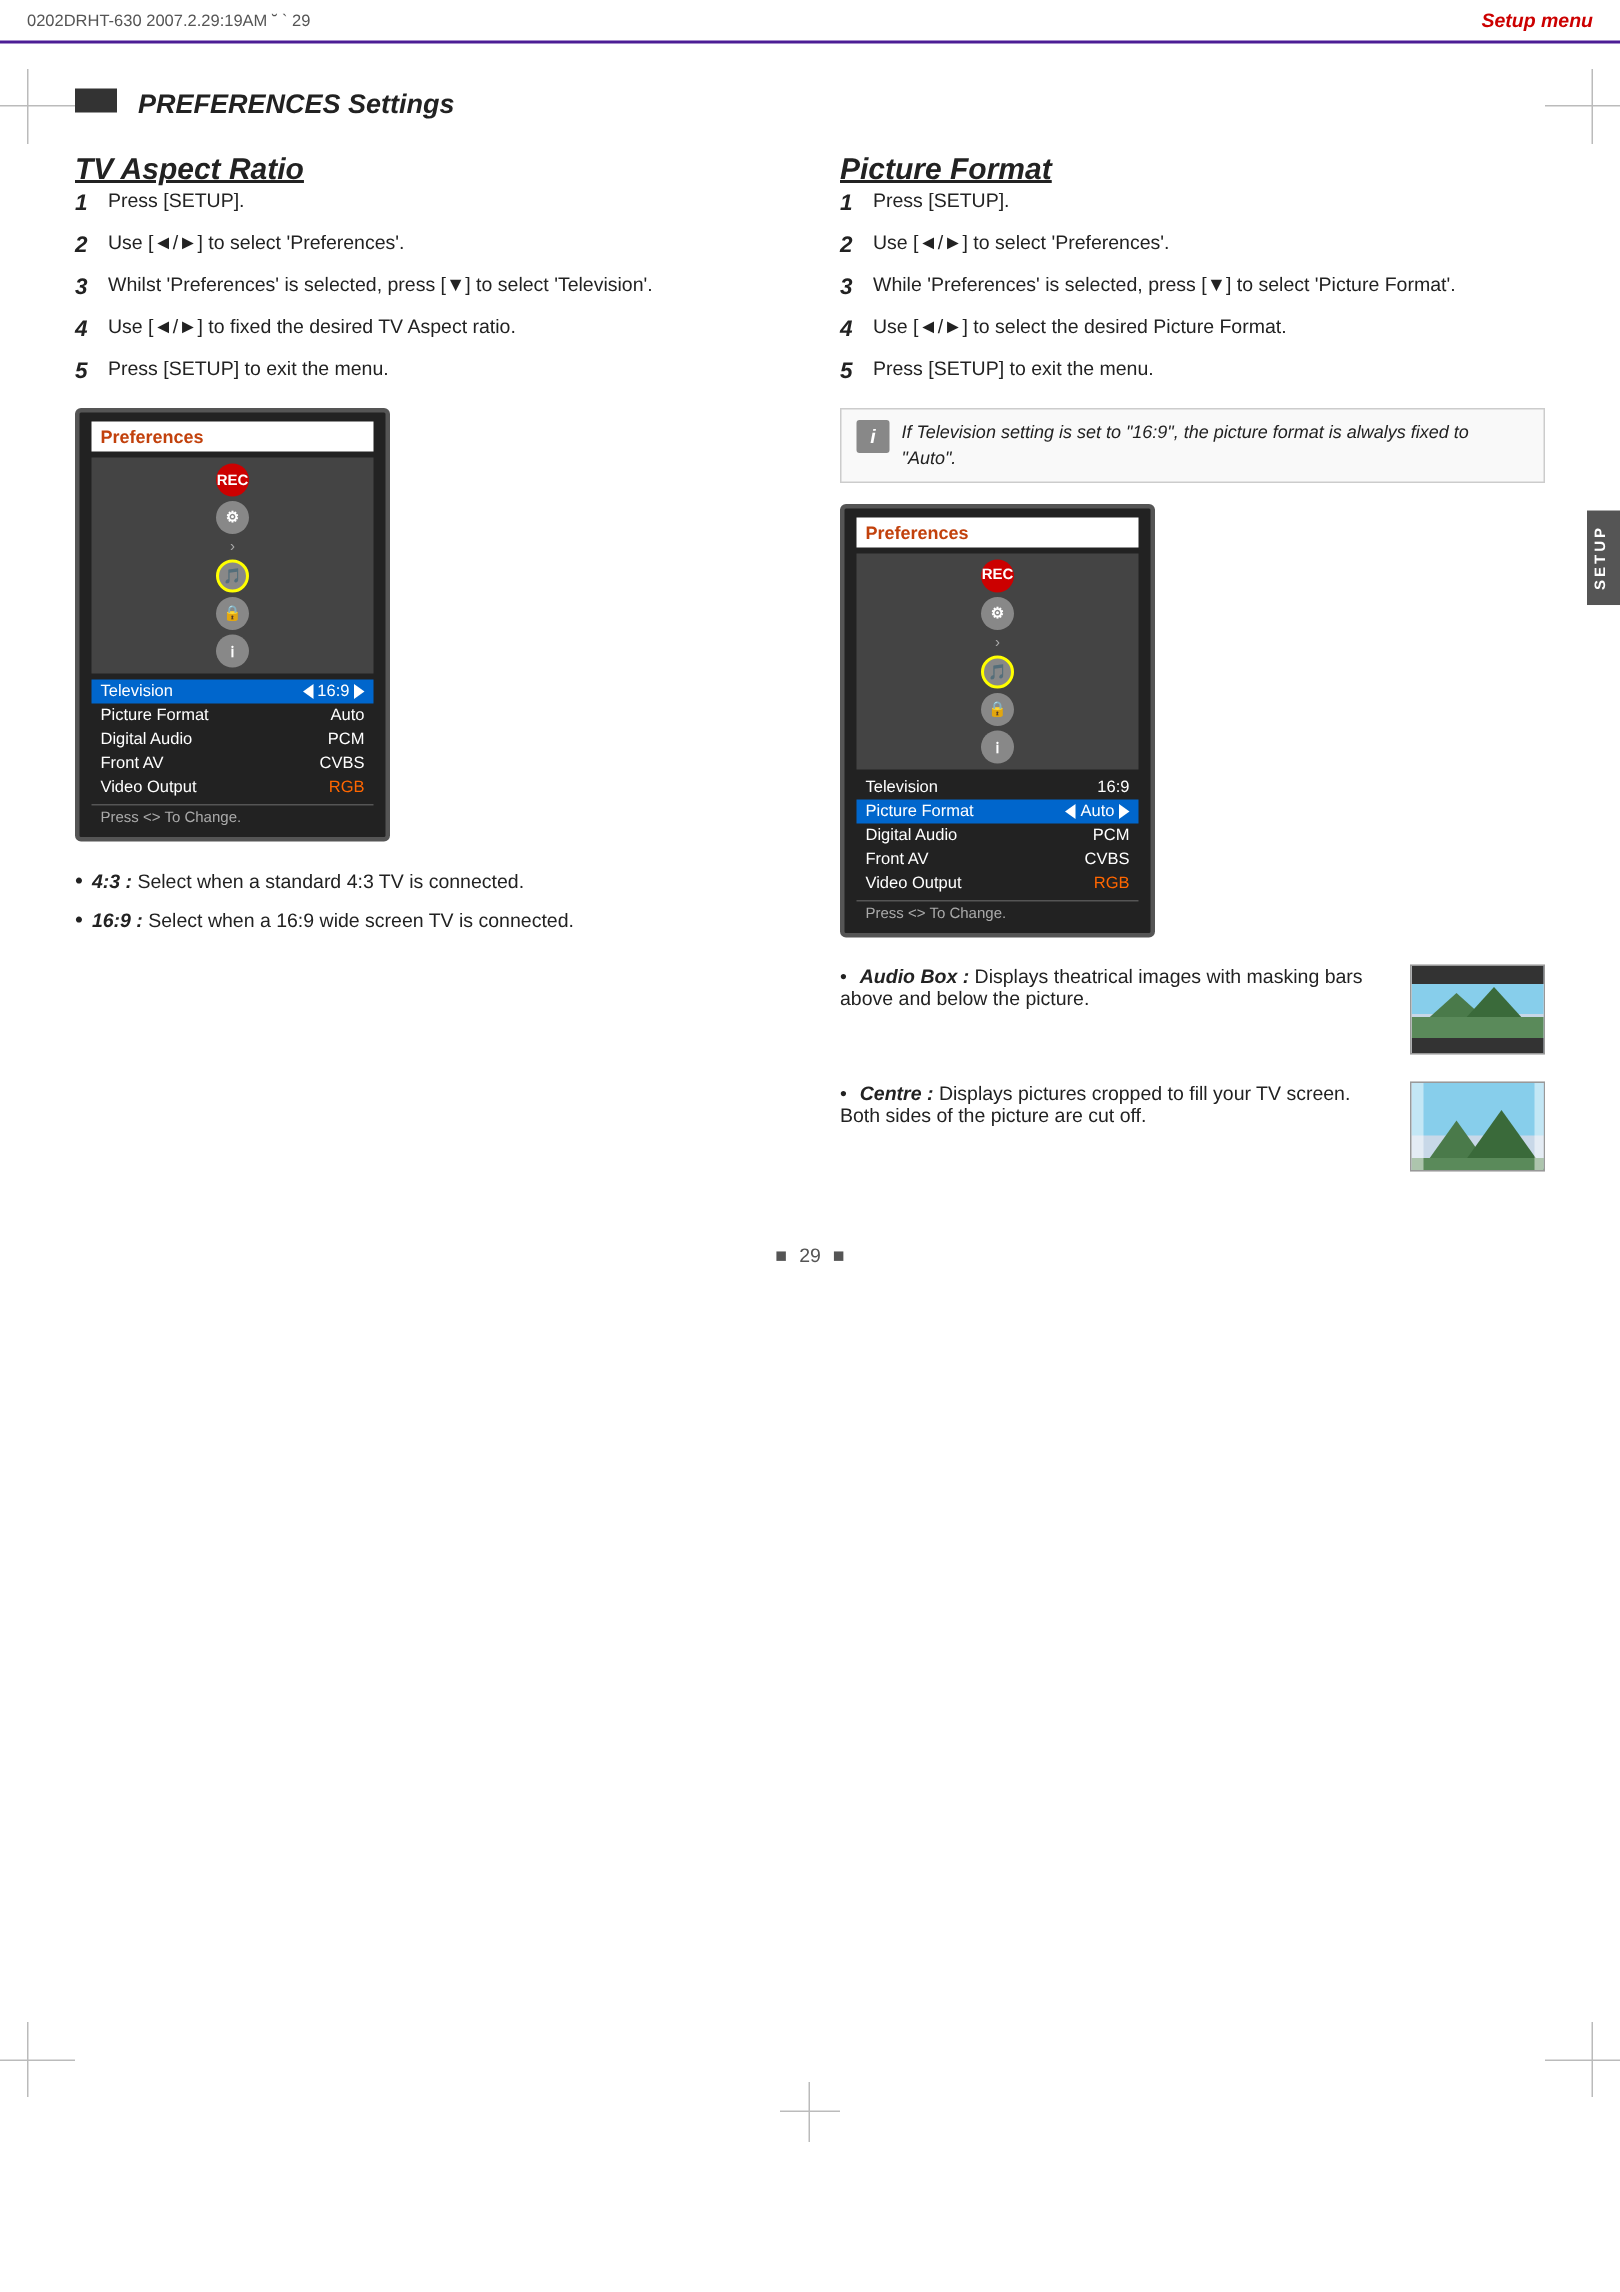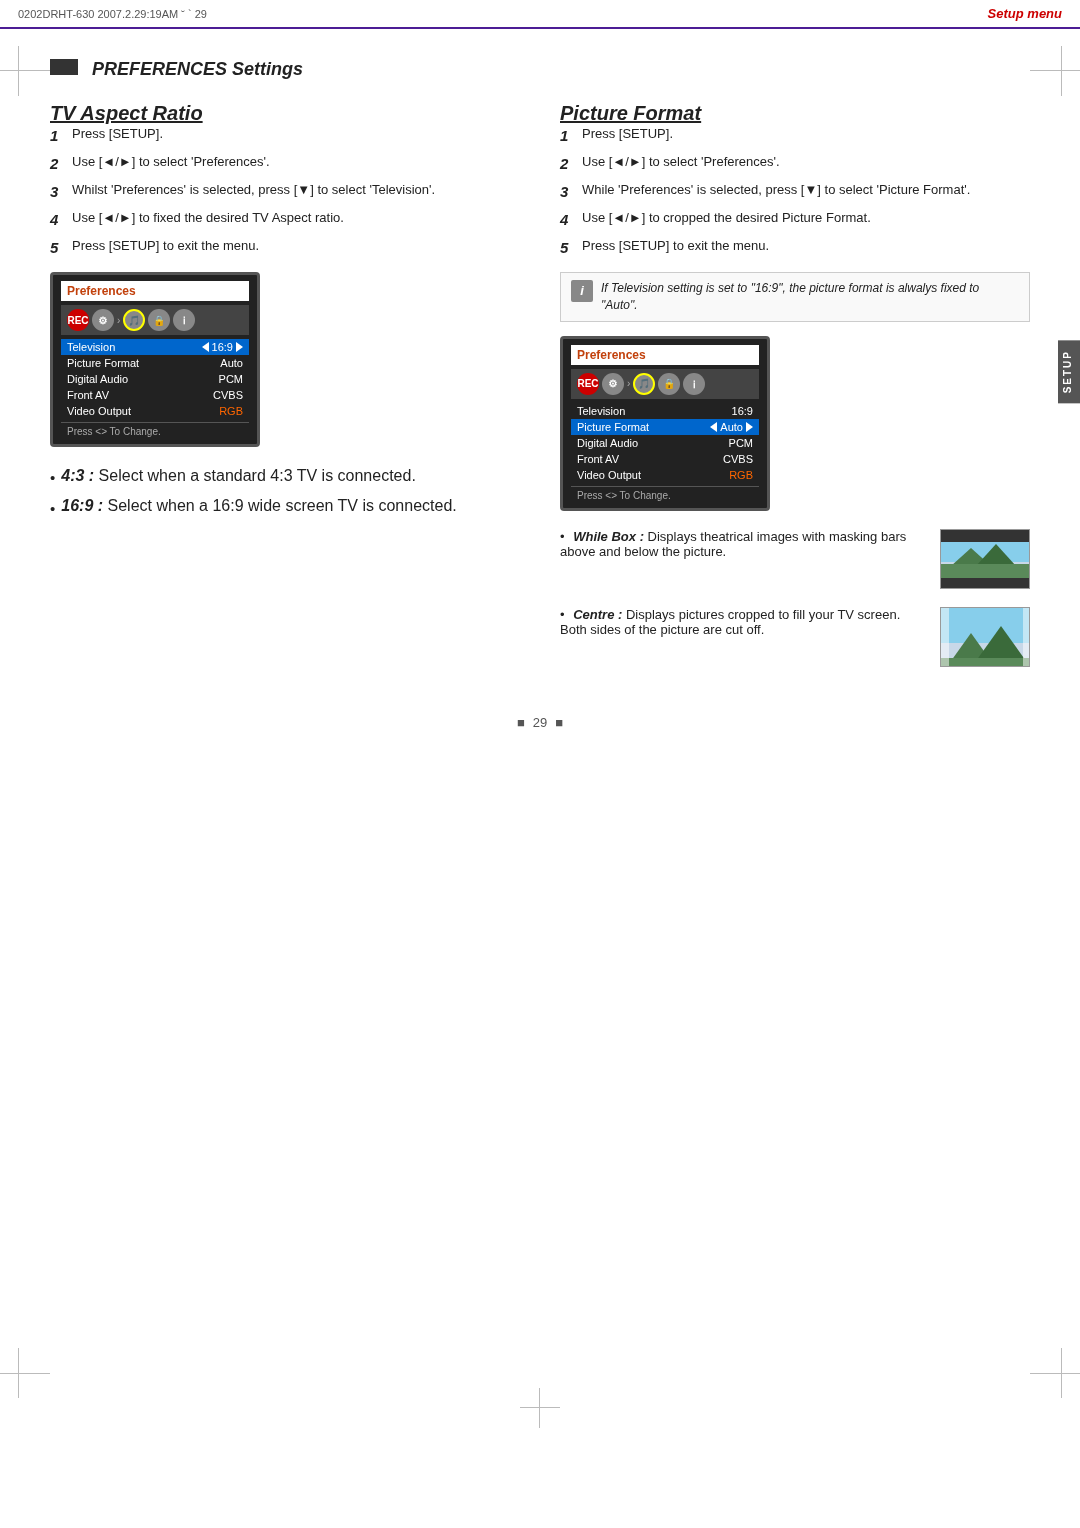--- a/index.html
+++ b/index.html
@@ -126,20 +126,21 @@
       padding: 3px 6px;
       margin-bottom: 4px;
     }
     .screen-mockup .icon-row {
       display: flex;
       align-items: center;
       gap: 3px;
       background: #444;
       padding: 4px 6px;
       margin-bottom: 4px;
+      flex-direction: column;
     }
     .icon-box {
       width: 22px;
       height: 22px;
       border-radius: 50%;
       display: flex;
       align-items: center;
       justify-content: center;
       font-size: 10px;
       color: #fff;
@@ -179,21 +180,21 @@
     
     .bullet-list {
       list-style: none;
       padding: 0;
       margin: 8px 0;
     }
     .bullet-list li {
       display: flex;
       align-items: flex-end;
       margin-bottom: 8px;
-      font-size: 16px;
+      font-size: 13px;
       line-height: 1.4;
     }
     .bullet-list li::before {
       content: "•";
       margin-right: 6px;
       font-size: 15px;
       line-height: 1.2;
     }
     .bold-label {
       font-weight: bold;
@@ -393,21 +394,21 @@
         <li>
           <span class="num">2</span>
           <span>Use [◄/►] to select 'Preferences'.</span>
         </li>
         <li>
           <span class="num">3</span>
           <span>While 'Preferences' is selected, press [▼] to select 'Picture Format'.</span>
         </li>
         <li>
           <span class="num">4</span>
-          <span>Use [◄/►] to cropped the desired  Picture Format.</span>
+          <span>Use [◄/►] to select the desired  Picture Format.</span>
         </li>
         <li>
           <span class="num">5</span>
           <span>Press [SETUP] to exit the menu.</span>
         </li>
       </ol>
 
       <div class="note-box">
         <div class="note-icon">i</div>
         <span>If Television setting is set to "16:9", the picture format is alwalys fixed to "Auto".</span>
@@ -447,21 +448,21 @@
           <span>Video Output</span>
           <span style="color:#f60;">RGB</span>
         </div>
         <div class="screen-footer">Press &lt;&gt; To Change.</div>
       </div>
 
       <div class="right-bullets">
 
         <div class="right-bullet-item">
           <div class="right-bullet-text">
-            <span class="bold-label">While Box :</span> Displays theatrical images with masking bars above and below the picture.
+            <span class="bold-label">Audio Box :</span> Displays theatrical images with masking bars above and below the picture.
           </div>
           <div class="thumbnail">
             <svg width="90" height="60" xmlns="http://www.w3.org/2000/svg">
               <rect width="90" height="60" fill="#c8d8e8"></rect>
               <rect y="0" width="90" height="12" fill="#333"></rect>
               <rect y="48" width="90" height="12" fill="#333"></rect>
 
               <rect x="0" y="12" width="90" height="20" fill="#87CEEB"></rect>
 
               <polygon points="10,36 30,18 50,36" fill="#4a7a4a"></polygon>

